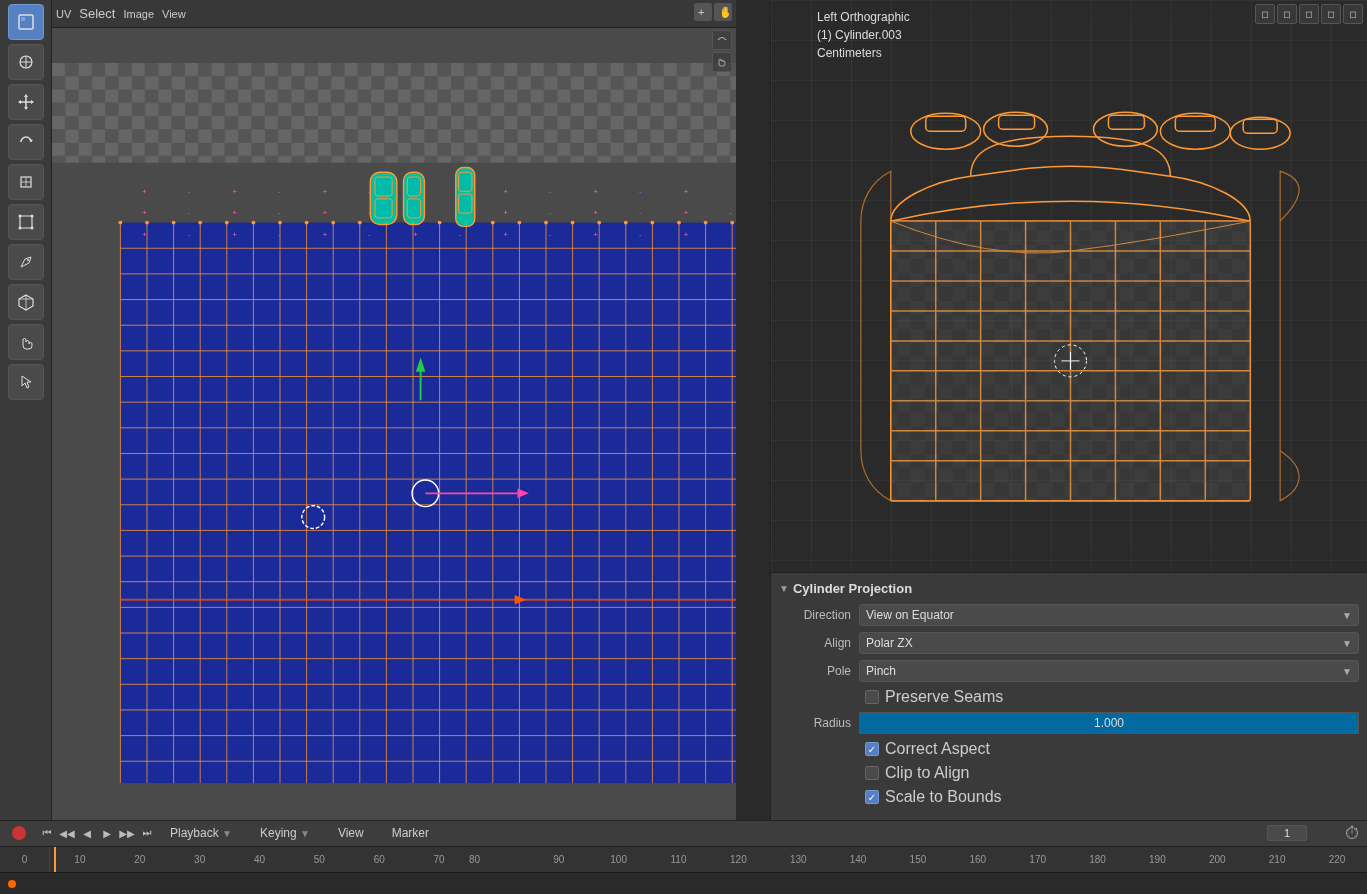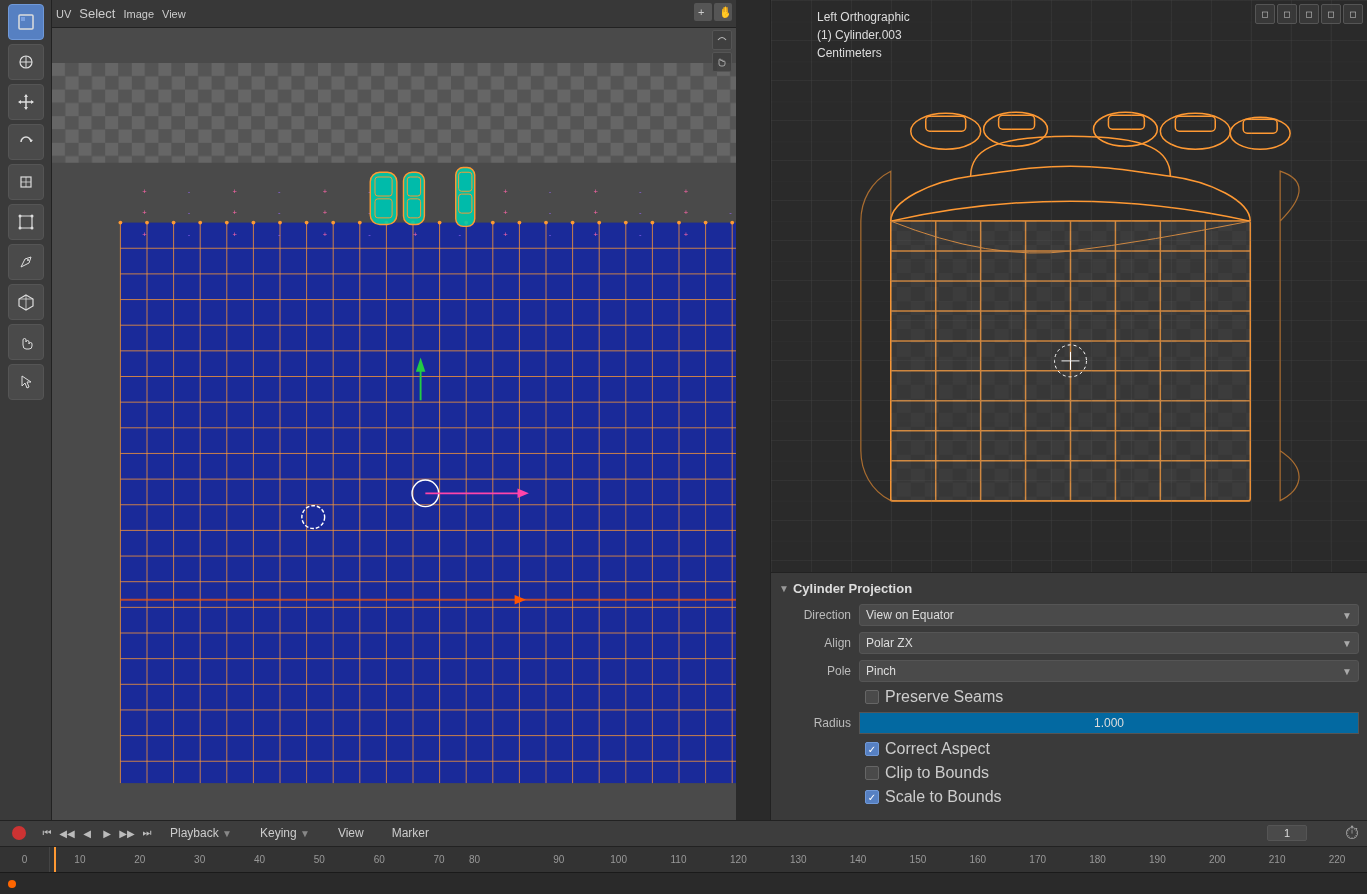--- a/index.html
+++ b/index.html
@@ -799,21 +799,21 @@
         <div class="checkbox-row">
           <div class="checkbox-container">
             <div class="checkbox checked">✓</div>
             <span class="checkbox-label">Correct Aspect</span>
           </div>
         </div>
 
         <div class="checkbox-row">
           <div class="checkbox-container">
             <div class="checkbox"></div>
-            <span class="checkbox-label">Clip to Bounds</span>
+            <span class="checkbox-label">Clip to Align</span>
           </div>
         </div>
 
         <div class="checkbox-row">
           <div class="checkbox-container">
             <div class="checkbox checked">✓</div>
             <span class="checkbox-label">Scale to Bounds</span>
           </div>
         </div>
       </div>

